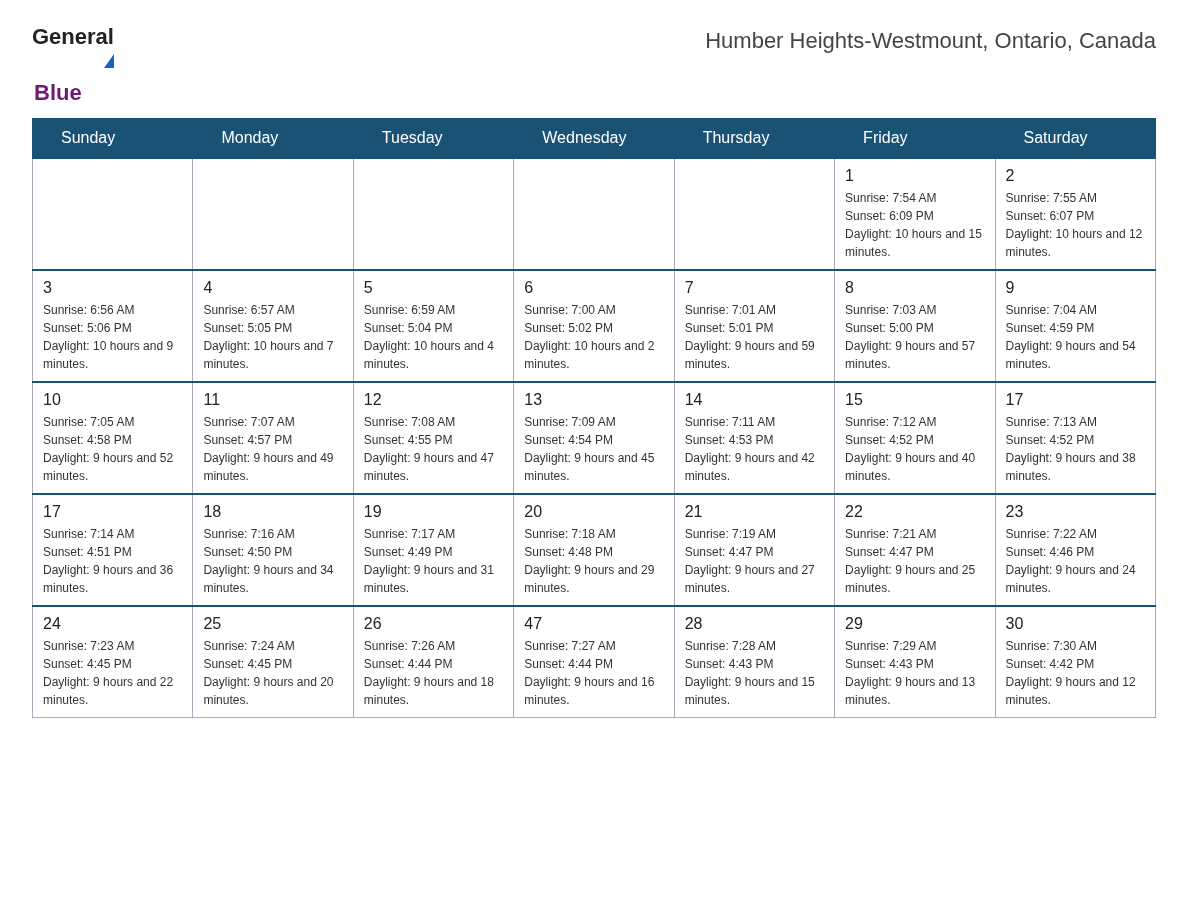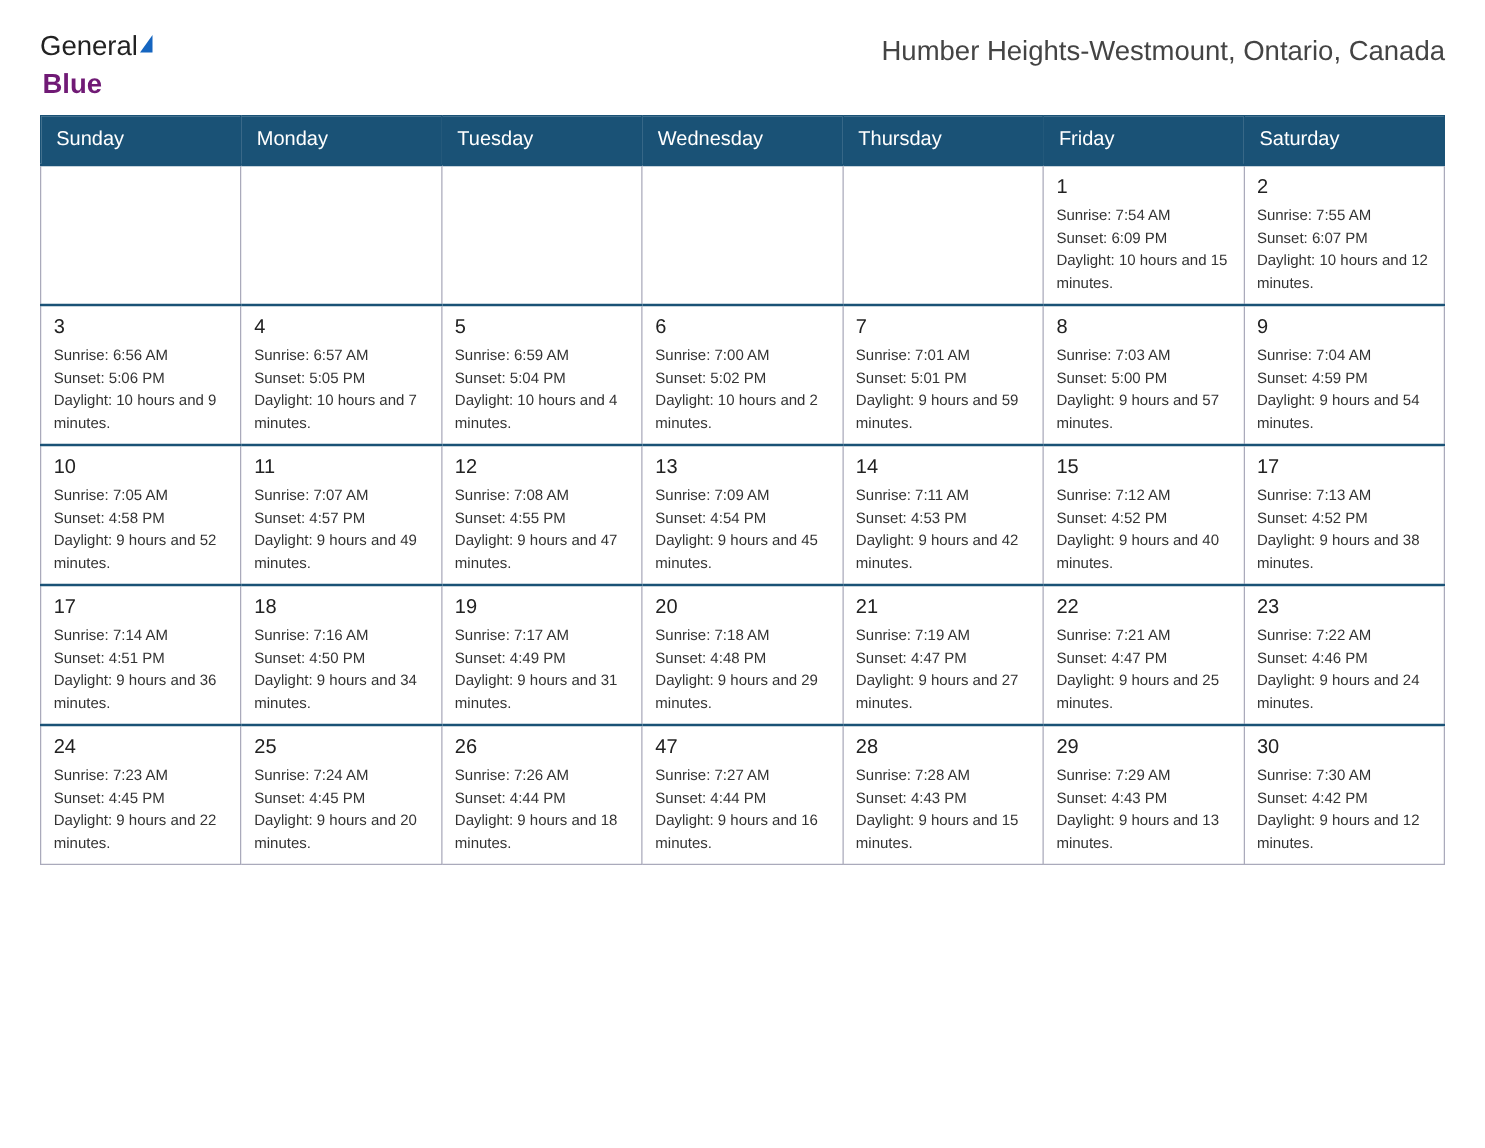--- a/index.html
+++ b/index.html
@@ -16,24 +16,25 @@
       align-items: flex-start;
       margin-bottom: 8px;
     }
     .logo {
       display: flex;
       flex-direction: column;
       align-items: flex-start;
     }
     .logo-text {
       display: flex;
-      align-items: flex-start;
+      align-items: flex-end;
       font-size: 22px;
-      font-weight: normal;
-      color: #222;
+      font-weight: bold;
+      color: #222;
+      flex-direction: column;
     }
     .logo-general { color: #222; }
     .logo-blue-part {
       color: #1565c0;
       position: relative;
     }
     .logo-triangle {
       display: inline-block;
       width: 0;
       height: 0;
@@ -68,21 +69,21 @@
     .calendar-table {
       width: 100%;
       border-collapse: collapse;
       margin-top: 12px;
     }
     .calendar-table th {
       background: #1a5276;
       color: #fff;
       font-size: 16px;
       font-weight: 500;
-      padding: 10px 12px;
+      padding: 10px 28px;
       text-align: left;
       border: 1px solid #1a5276;
     }
     .calendar-table td {
       vertical-align: top;
       padding: 8px 10px;
       border: 1px solid #aab;
       width: 14.28%;
       min-height: 90px;
       font-size: 13px;

